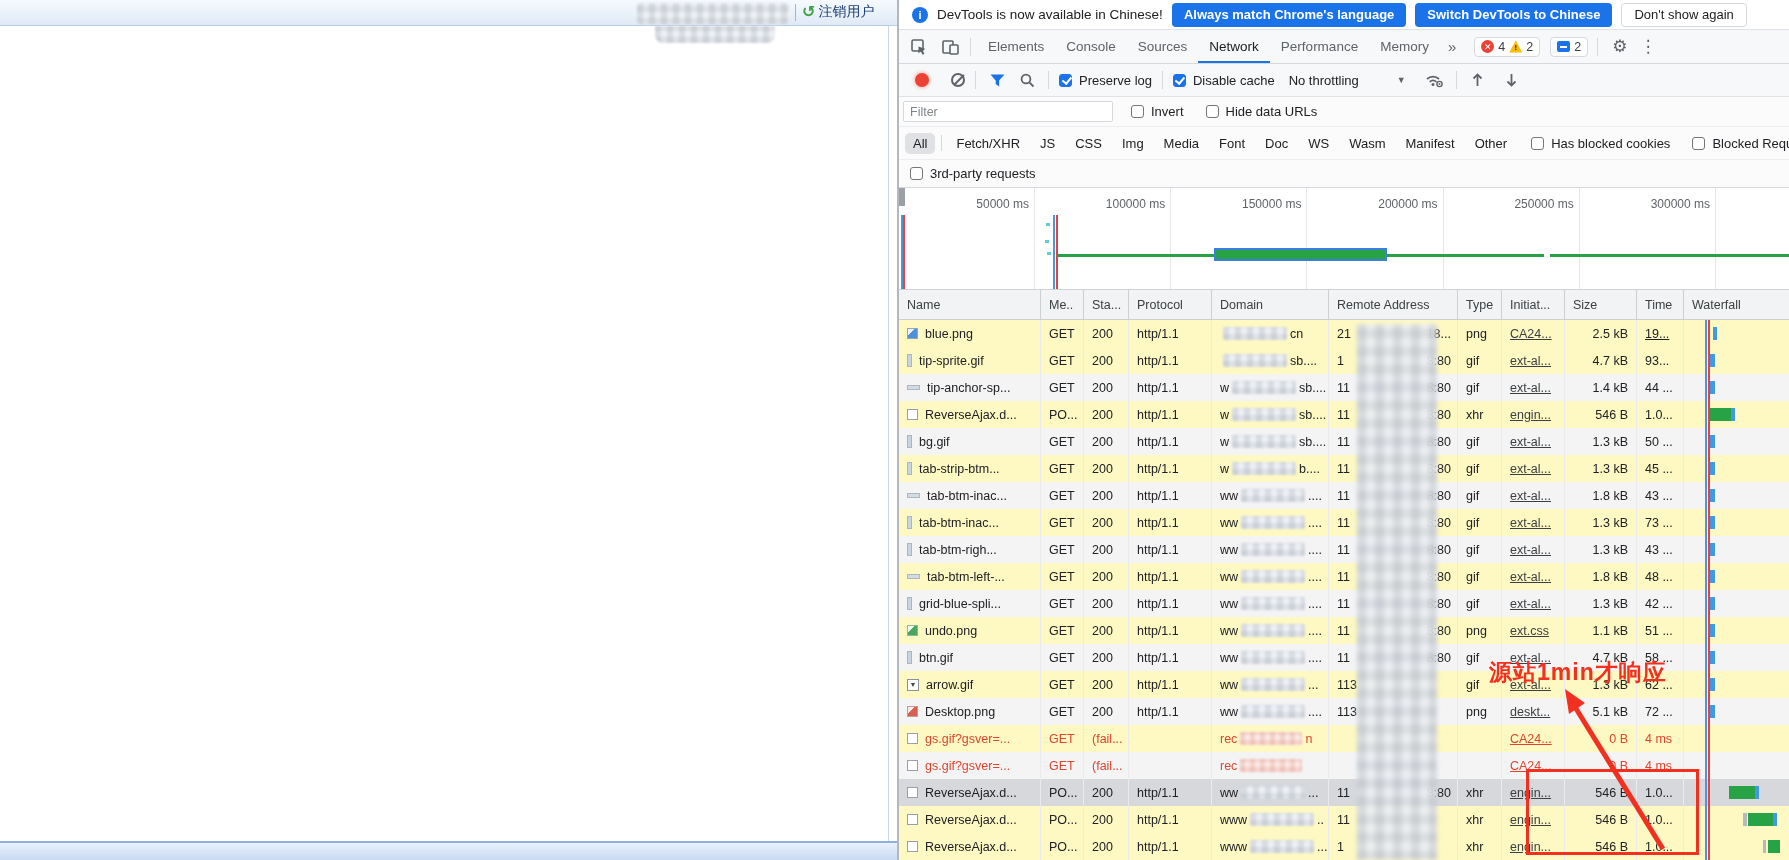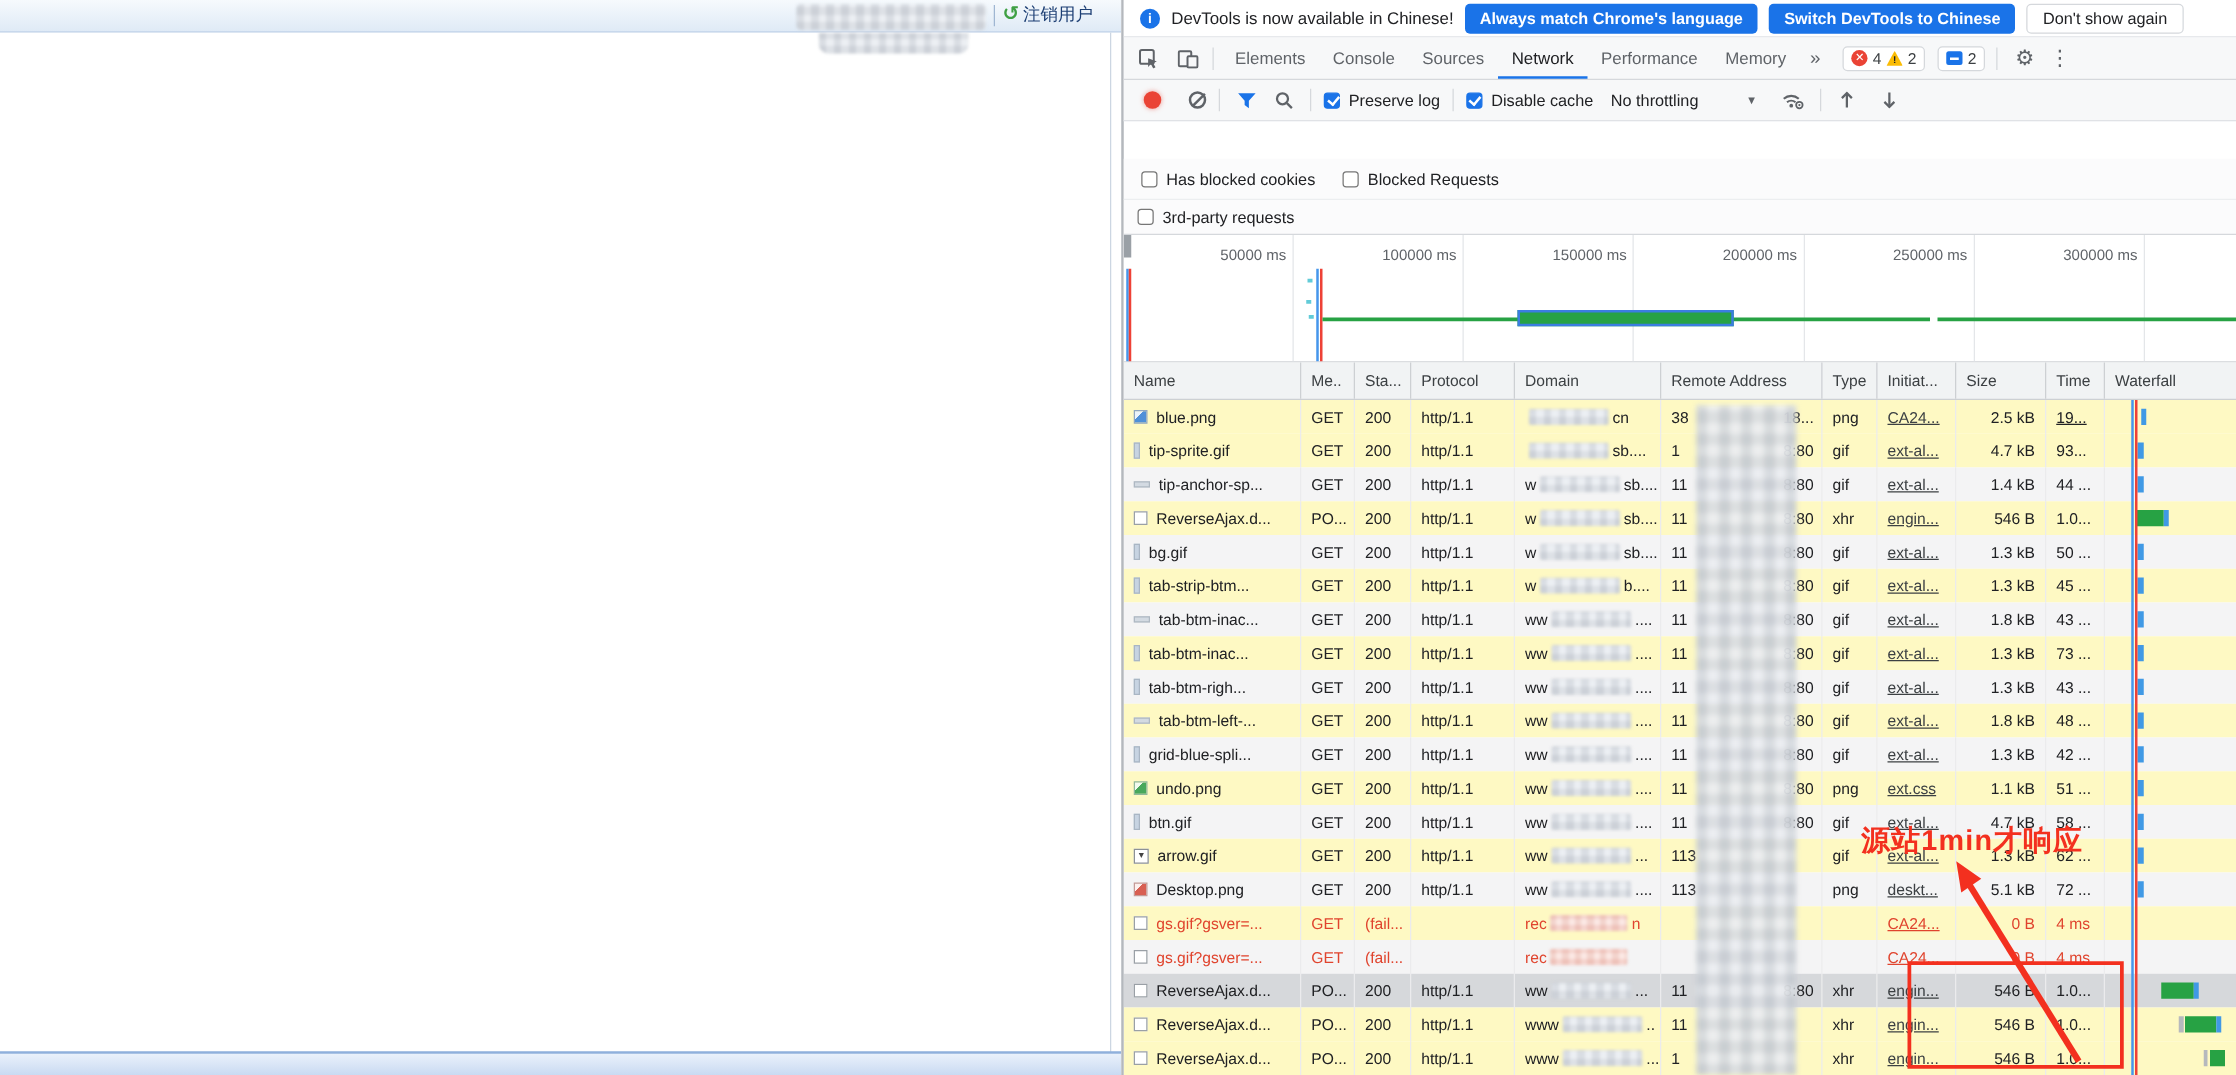--- a/index.html
+++ b/index.html
@@ -243,22 +243,48 @@
           </svg>
       </span>
       <span class="tool-ic" style="margin-left:12px;">
         <svg width="13" height="14" viewBox="0 0 13 14">
             <path d="M6.5 1v10" stroke="#5f6368" stroke-width="1.8" fill="none"></path>
             <path d="M2.5 8.5l4 4 4-4" stroke="#5f6368" stroke-width="1.8" fill="none"></path>
           </svg>
       </span>
     </div>
 
+    <div class="filterrow">
+      <input class="filter-input" placeholder="Filter" style="">
+      <label class="cklabel" style="margin-left:18px;">
+        <span class="cb"></span>
+        <span>Invert</span>
+      </label>
+      <label class="cklabel" style="margin-left:22px;">
+        <span class="cb"></span>
+        <span>Hide data URLs</span>
+      </label>
+    </div>
 
     <div class="typesrow">
+      <span id="types-host" style="display:flex;align-items:center;margin-left:4px;">
+          <span class="tpill active">All</span>
+          <span class="tpill-sep"></span>
+          <span class="tpill">Fetch/XHR</span>
+          <span class="tpill">JS</span>
+          <span class="tpill">CSS</span>
+          <span class="tpill">Img</span>
+          <span class="tpill">Media</span>
+          <span class="tpill">Font</span>
+          <span class="tpill">Doc</span>
+          <span class="tpill">WS</span>
+          <span class="tpill">Wasm</span>
+          <span class="tpill">Manifest</span>
+          <span class="tpill">Other</span>
+        </span>
       <label class="cklabel" style="margin-left:14px;">
         <span class="cb"></span>
         <span>Has blocked cookies</span>
       </label>
       <label class="cklabel" style="margin-left:22px;">
         <span class="cb"></span>
         <span>Blocked Requests</span>
       </label>
     </div>
 
@@ -306,21 +332,21 @@
           </div>
           <div class="cell" style="width: 43px;">GET</div>
           <div class="cell" style="width: 45px;">200</div>
           <div class="cell" style="width: 83px;">http/1.1</div>
           <div class="cell" style="width: 117px;">
             <span></span>
             <span class="dcensor censor" style="width: 64px;"></span>
             <span>cn</span>
           </div>
           <div class="cell split" style="width: 129px;">
-            <span>38</span>
+            <span>21</span>
             <span>18...</span>
           </div>
           <div class="cell" style="width: 44px;">png</div>
           <div class="cell" style="width: 63px;">
             <span class="init-link">CA24...</span>
           </div>
           <div class="cell right" style="width: 72px;">2.5 kB</div>
           <div class="cell" style="width: 47px; text-decoration: underline;">19...</div>
           <div class="cell wf-cell" style="width: 107px;">
             <span class="wbar" style="left: 29px; width: 4px; background: rgb(64, 153, 229);"></span>

